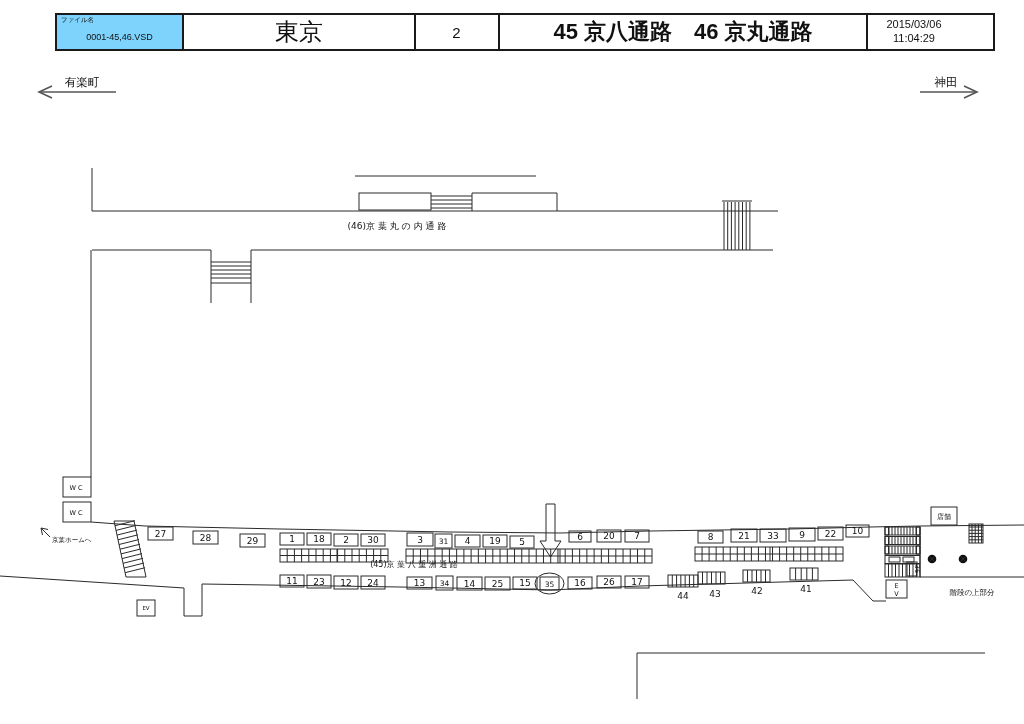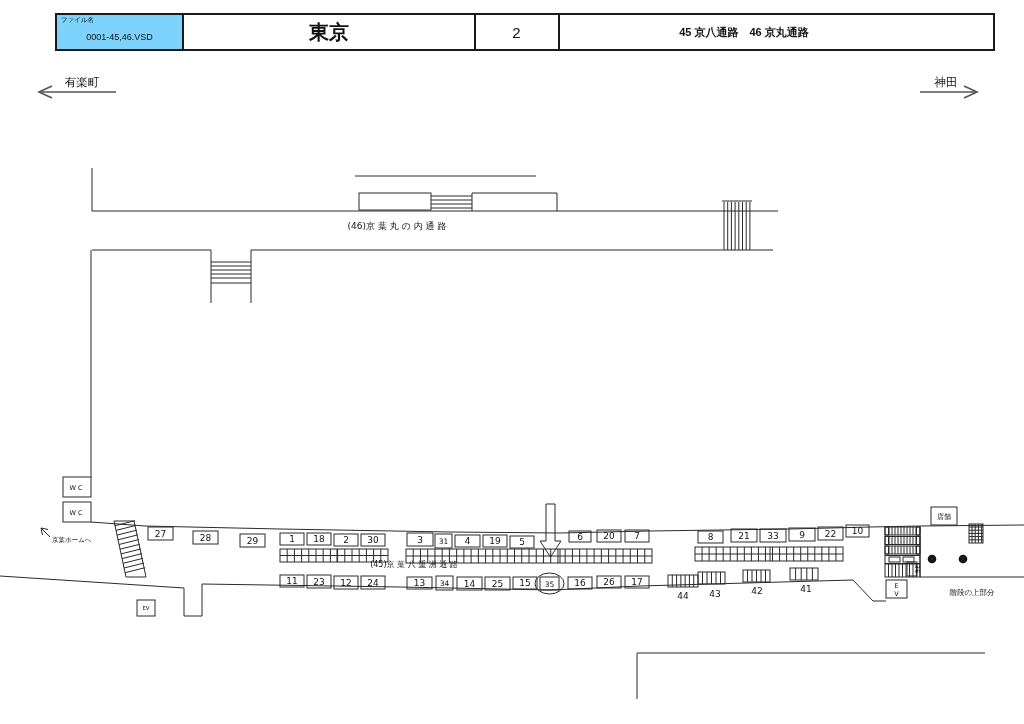--- a/index.html
+++ b/index.html
@@ -7,23 +7,23 @@
         font-family:"Liberation Sans",sans-serif;color:#111;}
   
   #header{position:absolute;left:55px;top:13px;width:940px;height:38px;
           display:flex;border:2px solid #1a1a1a;box-sizing:border-box;background:#fff;}
   .hcell{box-sizing:border-box;border-right:2px solid #1a1a1a;display:flex;
          align-items:center;justify-content:center;height:100%;}
   .hcell:last-child{border-right:none;}
   #cell-file{width:127px;background:#7dd3fc;position:relative;border-right:2px solid #1a1a1a;}
   #file-label{position:absolute;top:1px;left:4px;font-size:6.5px;color:#111;}
   #file-name{font-size:9px;margin-top:10px;}
-  #cell-station{width:292px;font-size:20px;font-weight:bold;}
+  #cell-station{width:232px;font-size:24px;font-weight:normal;}
   #cell-code{width:84px;font-size:15px;letter-spacing:1px;}
-  #cell-title{width:368px;font-size:11px;font-weight:bold;white-space:nowrap;}
+  #cell-title{width:368px;font-size:22px;font-weight:bold;white-space:nowrap;}
   #cell-datetime{width:92px;flex-direction:column;font-size:11px;line-height:1.25;}
   
   .dir{position:absolute;}
   .dir text{font-size:11.5px;fill:#111;font-family:"Liberation Sans",sans-serif;}
   .dir path,.dir line{stroke:#555;stroke-width:1.6;fill:none;}
   
   #diagram{position:absolute;left:0;top:0;}
   #diagram path,#diagram rect,#diagram polyline,#diagram polygon,#diagram line,#diagram ellipse
     {stroke:#2a2a2a;fill:none;stroke-width:1;}
   #diagram text{stroke:none;fill:#111;font-family:"DejaVu Sans","Liberation Sans",sans-serif;}
@@ -34,20 +34,24 @@
 <div id="page">
 
   <div id="header">
     <div id="cell-file" class="hcell">
       <span id="file-label">ファイル名</span>
       <span id="file-name">0001-45,46.VSD</span>
     </div>
     <div id="cell-station" class="hcell">東京</div>
     <div id="cell-code" class="hcell">2</div>
     <div id="cell-title" class="hcell">45 京八通路　46 京丸通路</div>
+    <div id="cell-datetime" class="hcell">
+      <span>2015/03/06</span>
+      <span>11:04:29</span>
+    </div>
   </div>
 
   <svg class="dir" style="left:36px;top:72px;" width="84" height="28">
     <text x="46" y="14" text-anchor="middle">有楽町</text>
     <line x1="4" y1="20" x2="80" y2="20"></line>
     <path d="M16,14 L3,20 L16,26"></path>
   </svg>
   <svg class="dir" style="left:918px;top:72px;" width="64" height="28">
     <text x="28" y="14" text-anchor="middle">神田</text>
     <line x1="2" y1="20" x2="58" y2="20"></line>

